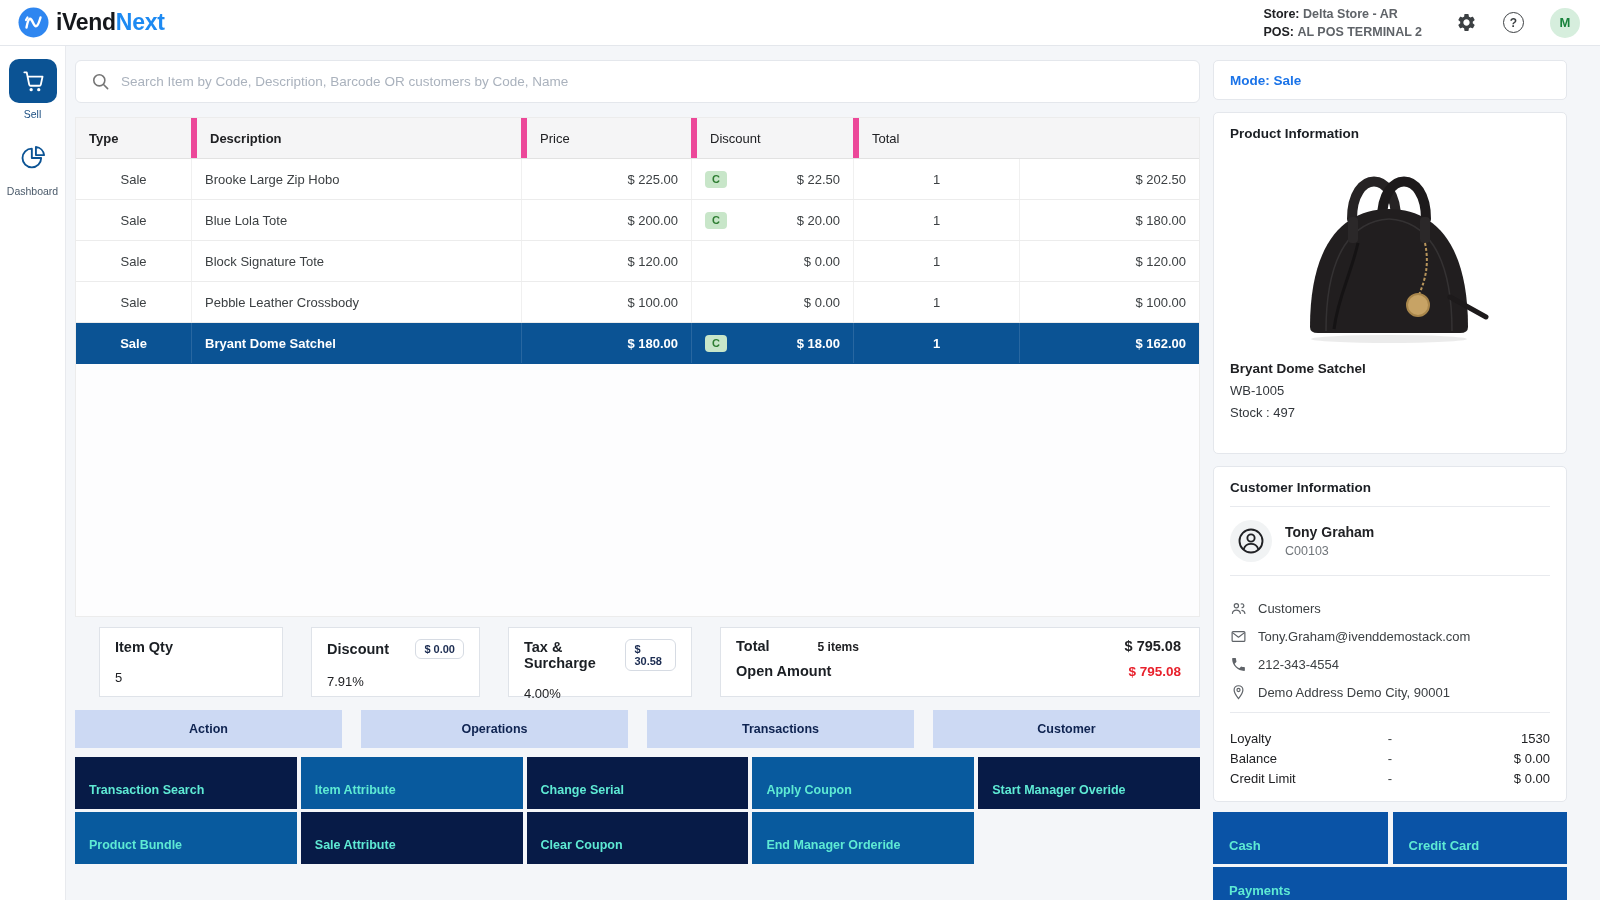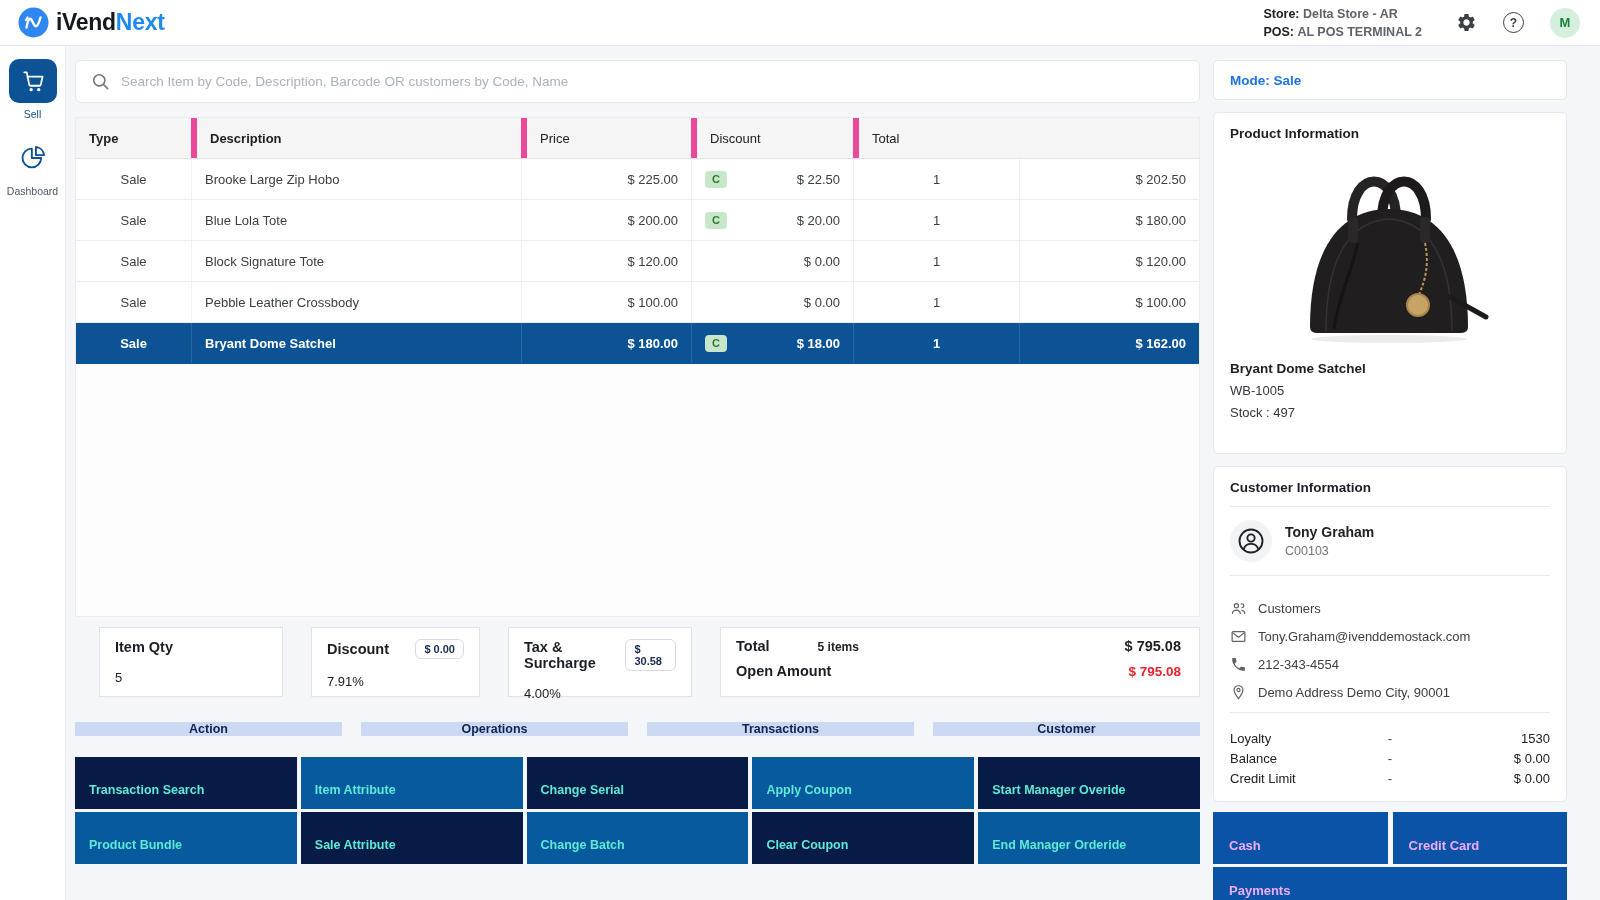--- a/index.html
+++ b/index.html
@@ -69,21 +69,21 @@
   .sum-label { font-size:14.5px; font-weight:700; color:#1b1f24; }
   .sum-value { font-size:13px; margin-top:15px; color:#202124; }
   .pill { border:1px solid #d6dbe3; border-radius:6px; padding:3px 8px; font-size:11px; font-weight:700; color:#1b2c51; background:#fff; }
   .t-row { display:flex; align-items:baseline; }
   .t-items { font-size:12px; font-weight:700; margin-left:48px; }
   .t-amount { margin-left:auto; font-size:14.5px; font-weight:700; }
   .t-row2 { margin-top:9px; }
   .t-open-amount { margin-left:auto; font-size:13.5px; font-weight:700; color:#e8212c; }
 
   
-  .tabs { display:flex; gap:19px; height:38px; margin-bottom:9px;align-items:center; }
+  .tabs { display:flex; gap:19px; height:38px; margin-bottom:9px; }
   .tab { flex:1; background:#ccd9f3; display:flex; align-items:center; justify-content:center;
     font-size:12.5px; font-weight:700; color:#0e2350; cursor:pointer; border:none; }
 
   
   .btn-grid { display:grid; grid-template-columns:repeat(5,1fr); gap:3px 4px; grid-auto-rows:52px; }
   .abtn { border:none; cursor:pointer; color:#5eead4; font-size:12.5px; font-weight:700; text-align:left;
     padding:13px 8px 0 14px; font-family:"Liberation Sans", sans-serif; }
   .abtn.navy { background:#071b47; }
   .abtn.blue { background:#085a9e; }
 
@@ -103,21 +103,21 @@
   .cust-avatar { width:42px; height:42px; border-radius:50%; background:#f1f3f4; display:flex; align-items:center; justify-content:center; flex-shrink:0; }
   .cust-name { font-size:14px; font-weight:700; }
   .cust-code { font-size:12.5px; color:#70757a; margin-top:4px; }
   .contact-list { margin-top:2px; }
   .contact-row { display:flex; align-items:center; gap:11px; font-size:13px; color:#3c4043; margin:11px 0; }
   .stats { margin-top:2px; }
   .stat-row { display:grid; grid-template-columns:1fr auto 1fr; font-size:13px; margin:5px 0; align-items:center; }
   .stat-row .sep { color:#3c4043; }
   .stat-row .sv { text-align:right; }
   .pay-row { display:flex; gap:5px; margin-bottom:3px; }
-  .pay-btn { flex:1; height:52px; background:#0a53a6; border:none; cursor:pointer; color:#f0abfc;
+  .pay-btn { flex:1; height:52px; background:#0a53a6; border:none; cursor:pointer; color:#5eead4;
     font-size:13px; font-weight:700; text-align:left; padding:14px 0 0 16px; font-family:"Liberation Sans", sans-serif; }
   .pay-full { height:52px; }
   svg { display:block; }
 </style>
 </head>
 <body>
 
 <header class="topbar">
   <div class="logo">
     <span>
@@ -303,21 +303,20 @@
       </div>
 
       <div class="btn-grid">
         <button class="abtn navy">Transaction Search</button>
         <button class="abtn blue">Item Attribute</button>
         <button class="abtn navy">Change Serial</button>
         <button class="abtn blue">Apply Coupon</button>
         <button class="abtn navy">Start Manager Overide</button>
         <button class="abtn blue">Product Bundle</button>
         <button class="abtn navy">Sale Attribute</button>
-        <button class="abtn blue">Change Batch</button>
         <button class="abtn navy">Clear Coupon</button>
         <button class="abtn blue">End Manager Orderide</button>
       </div>
     </div>
 
     <aside class="right-col">
       <div class="card mode-card">Mode: Sale</div>
 
       <div class="card product-card">
         <div class="card-title">Product Information</div>

